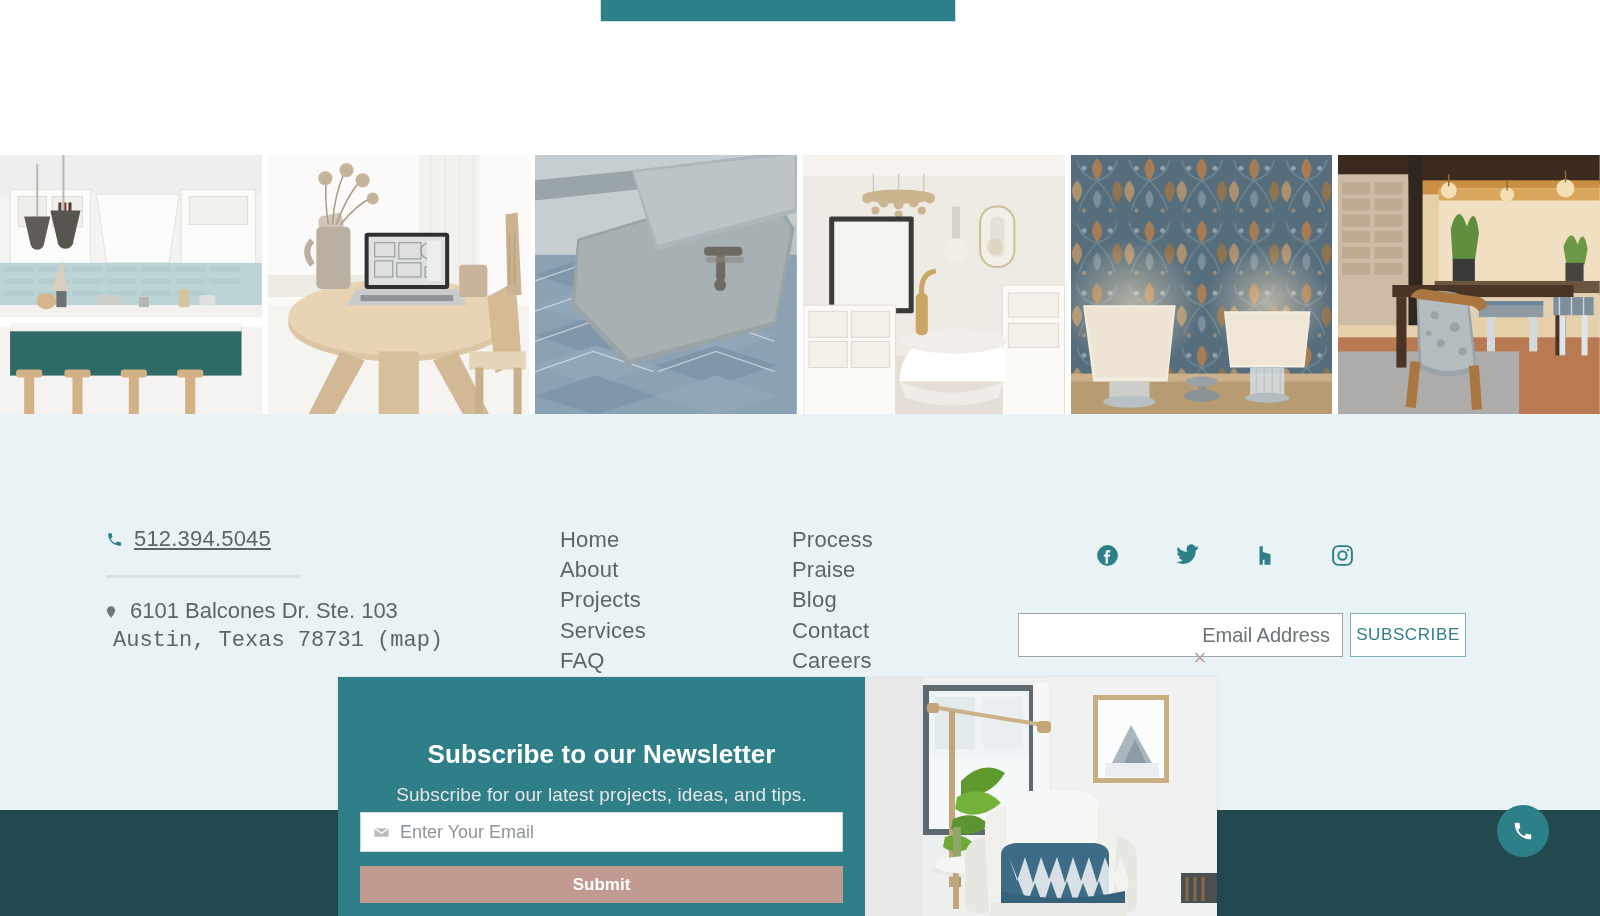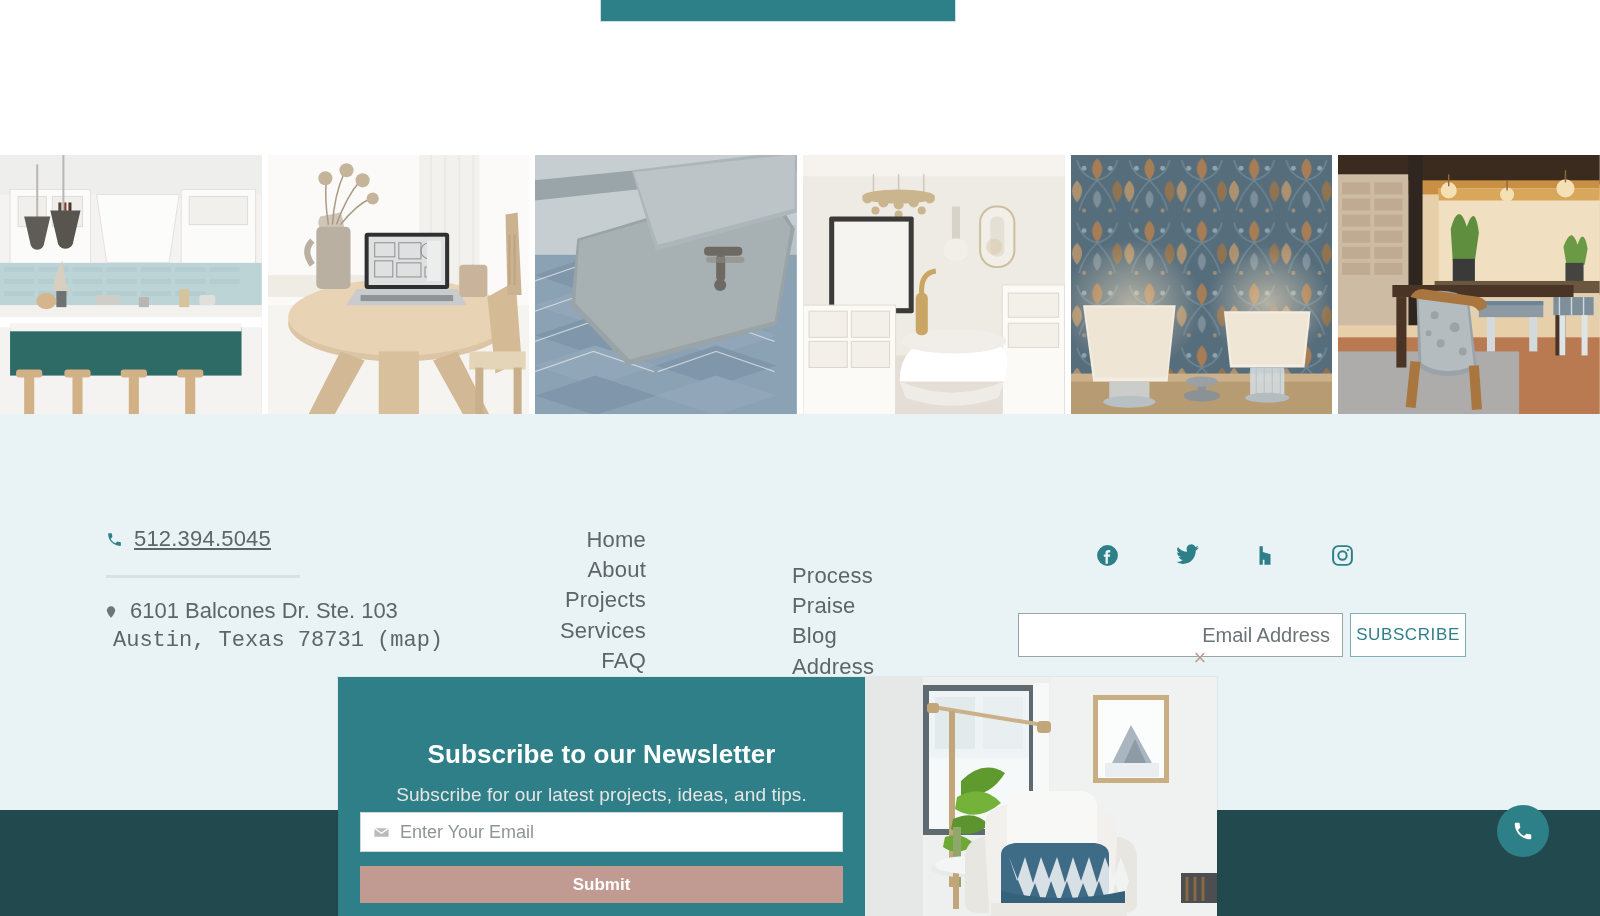--- a/index.html
+++ b/index.html
@@ -57,22 +57,22 @@
     width: 194px; height: 3px; background: #d6e3e6;
     margin: 22px 0 20px 2px;
   }
   .addr-block { font-size: 22px; color: #5d6567; line-height: 1.22; }
   .addr-line { display: flex; align-items: flex-start; gap: 12px; }
   .addr-line .ico { color: #6d7577; margin-top: 3px; }
   .addr-line2 { padding-left: 9px; font-family: Liberation Mono, monospace; }
 
   
   .nav-col { position: absolute; top: 113px; }
-  .nav-col.c1 { left: 560px; text-align: right; }
-  .nav-col.c2 { left: 792px; margin-top: 36px; }
+  .nav-col.c1 { left: 560px; }
+  .nav-col.c2 { left: 792px; }
   .nav-col a {
     display: block; font-size: 22px; color: #5d6567;
     text-decoration: none; line-height: 1.19;
     margin-bottom: 4px; letter-spacing: 0.2px;
   }
 
   
   .social-row {
     position: absolute; left: 1095px; top: 128px;
     display: flex; align-items: center; gap: 54px;
@@ -546,21 +546,21 @@
         <a href="#">About</a>
         <a href="#">Projects</a>
         <a href="#">Services</a>
         <a href="#">FAQ</a>
       </nav>
 
       <nav class="nav-col c2">
         <a href="#">Process</a>
         <a href="#">Praise</a>
         <a href="#">Blog</a>
-        <a href="#">Address</a>
+        <a href="#">Contact</a>
         <a href="#">Careers</a>
       </nav>
 
       <div class="social-row">
         <a href="#" title="Facebook">
           <svg width="25" height="25" viewBox="0 0 24 24" fill="currentColor">
               <path d="M12 2a10 10 0 100 20 10 10 0 000-20zm2.6 7h-1.7c-.3 0-.5.2-.5.6V11h2.2l-.3 2.2h-1.9V20h-2.3v-6.8H8.4V11h1.7V9.3c0-1.7 1-2.7 2.6-2.7h1.9V9z"></path>
             </svg>
         </a>
         <a href="#" title="Twitter">

